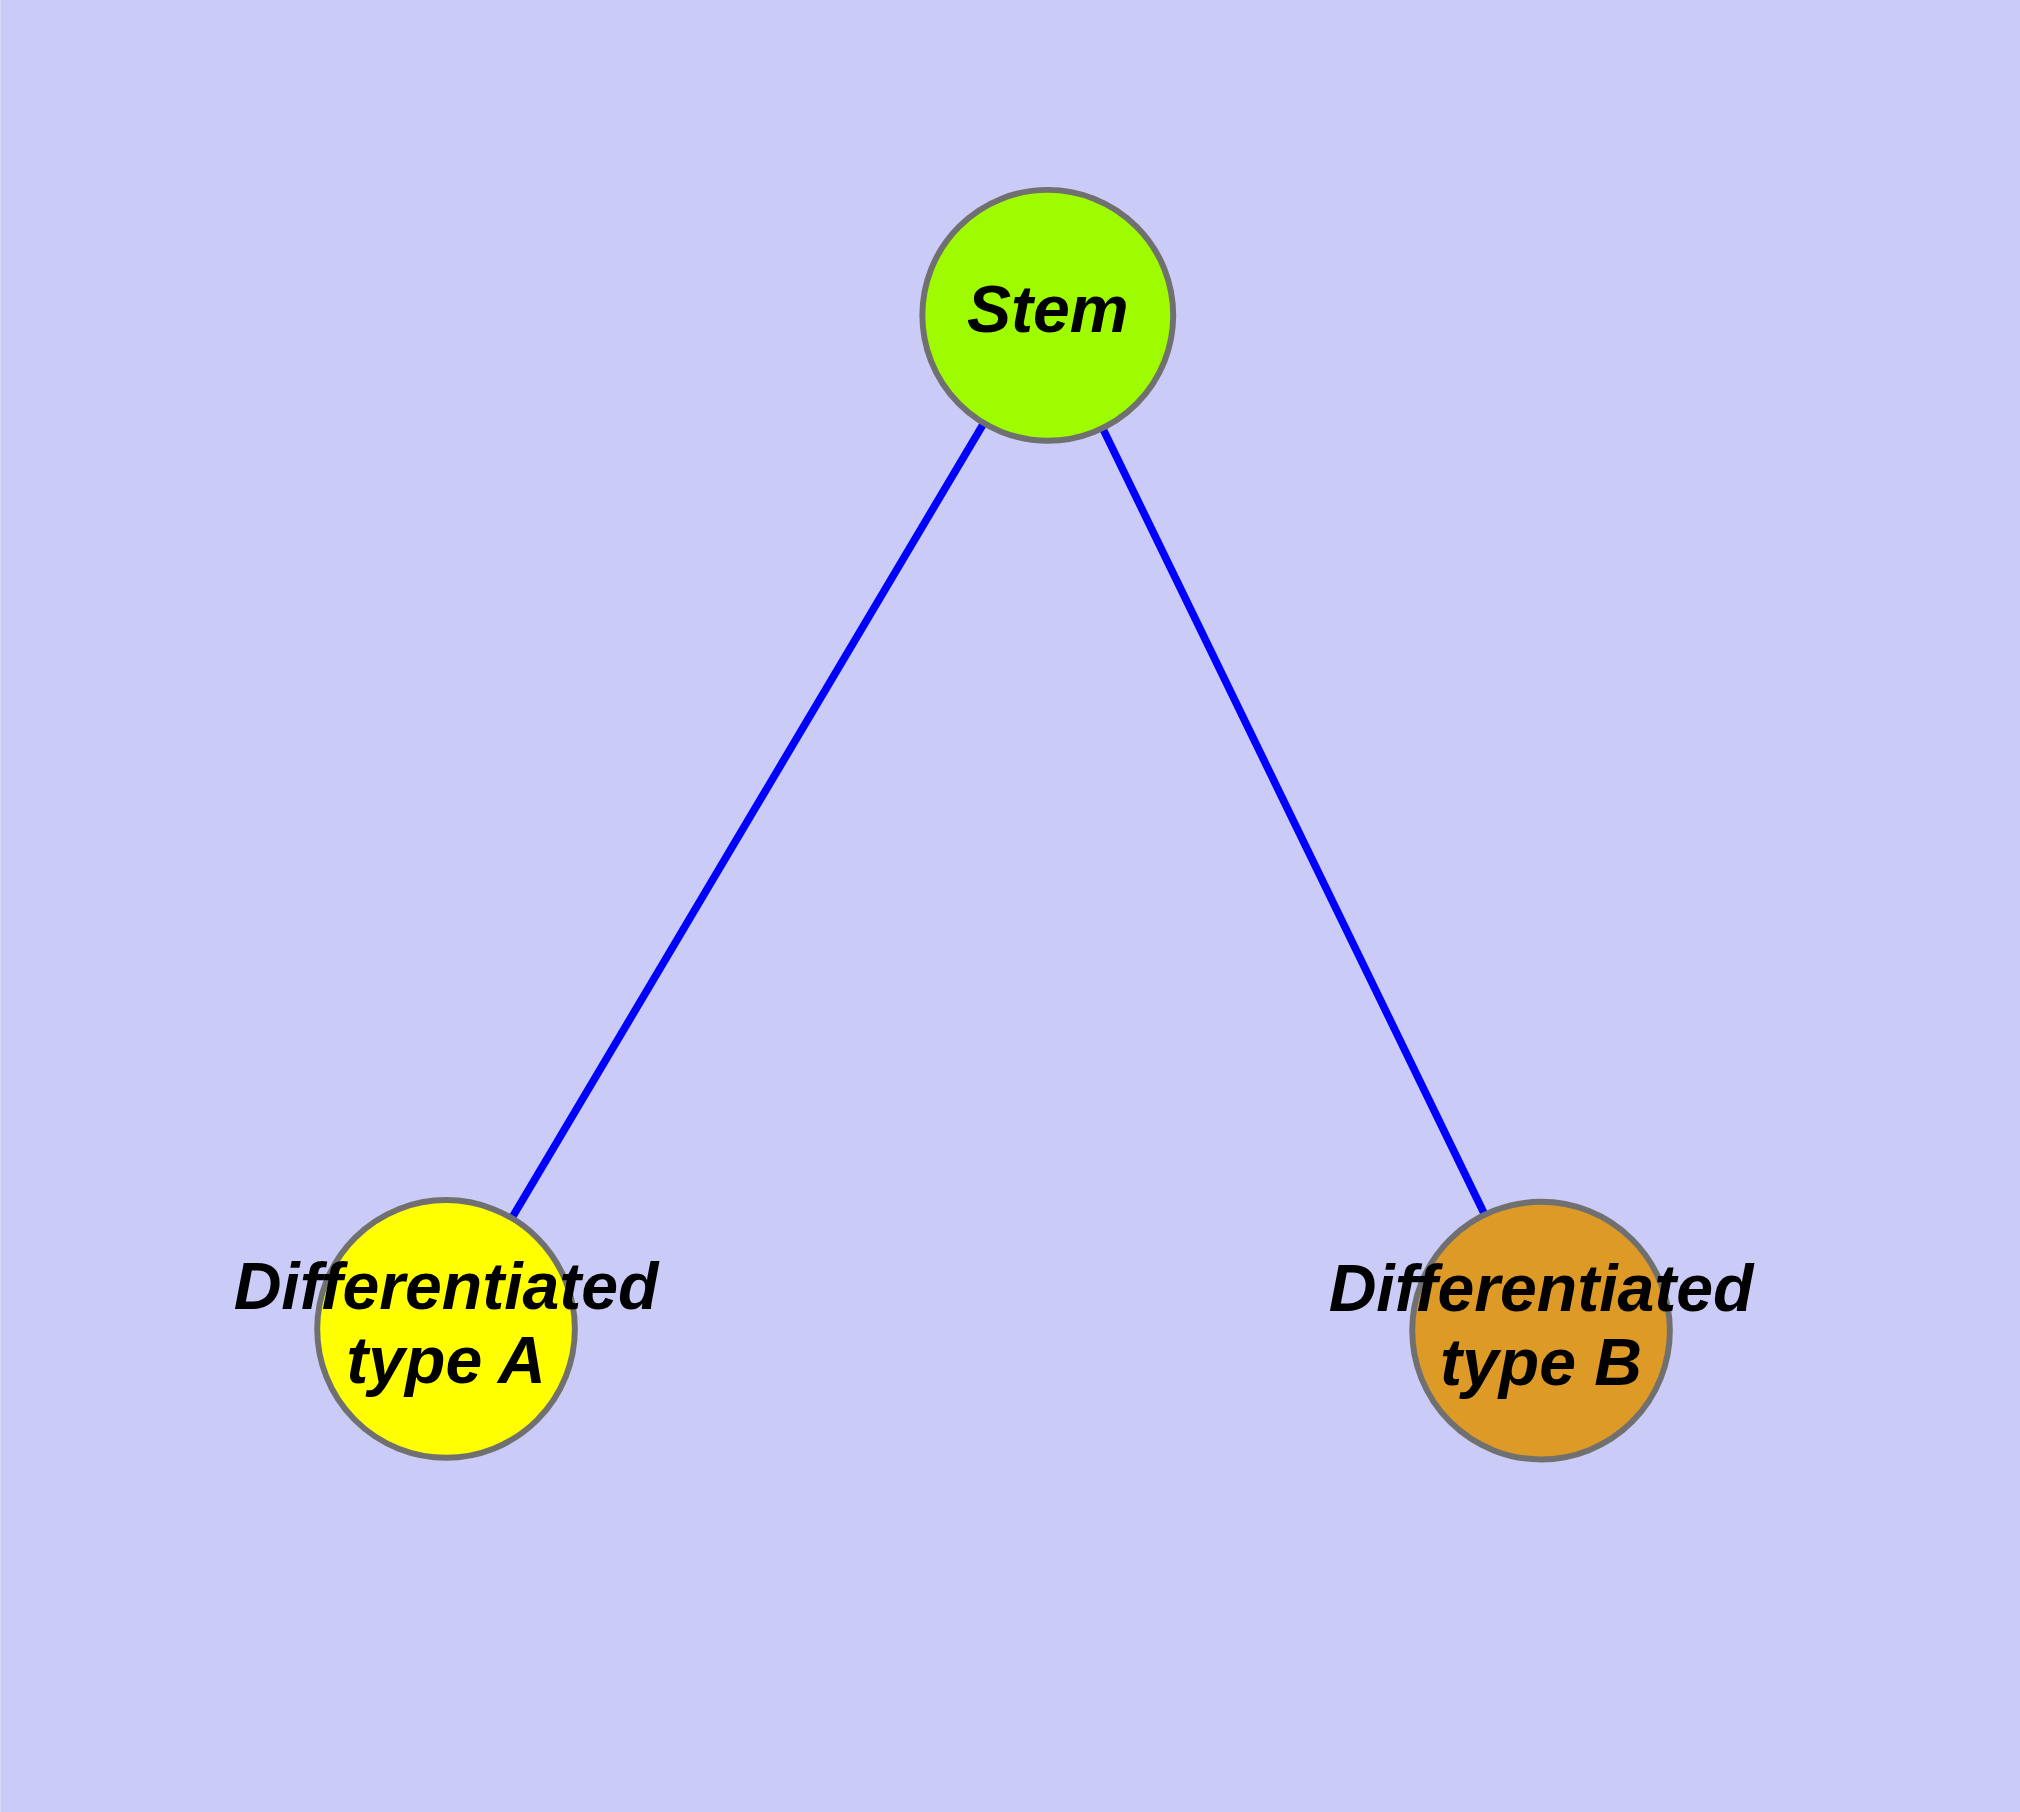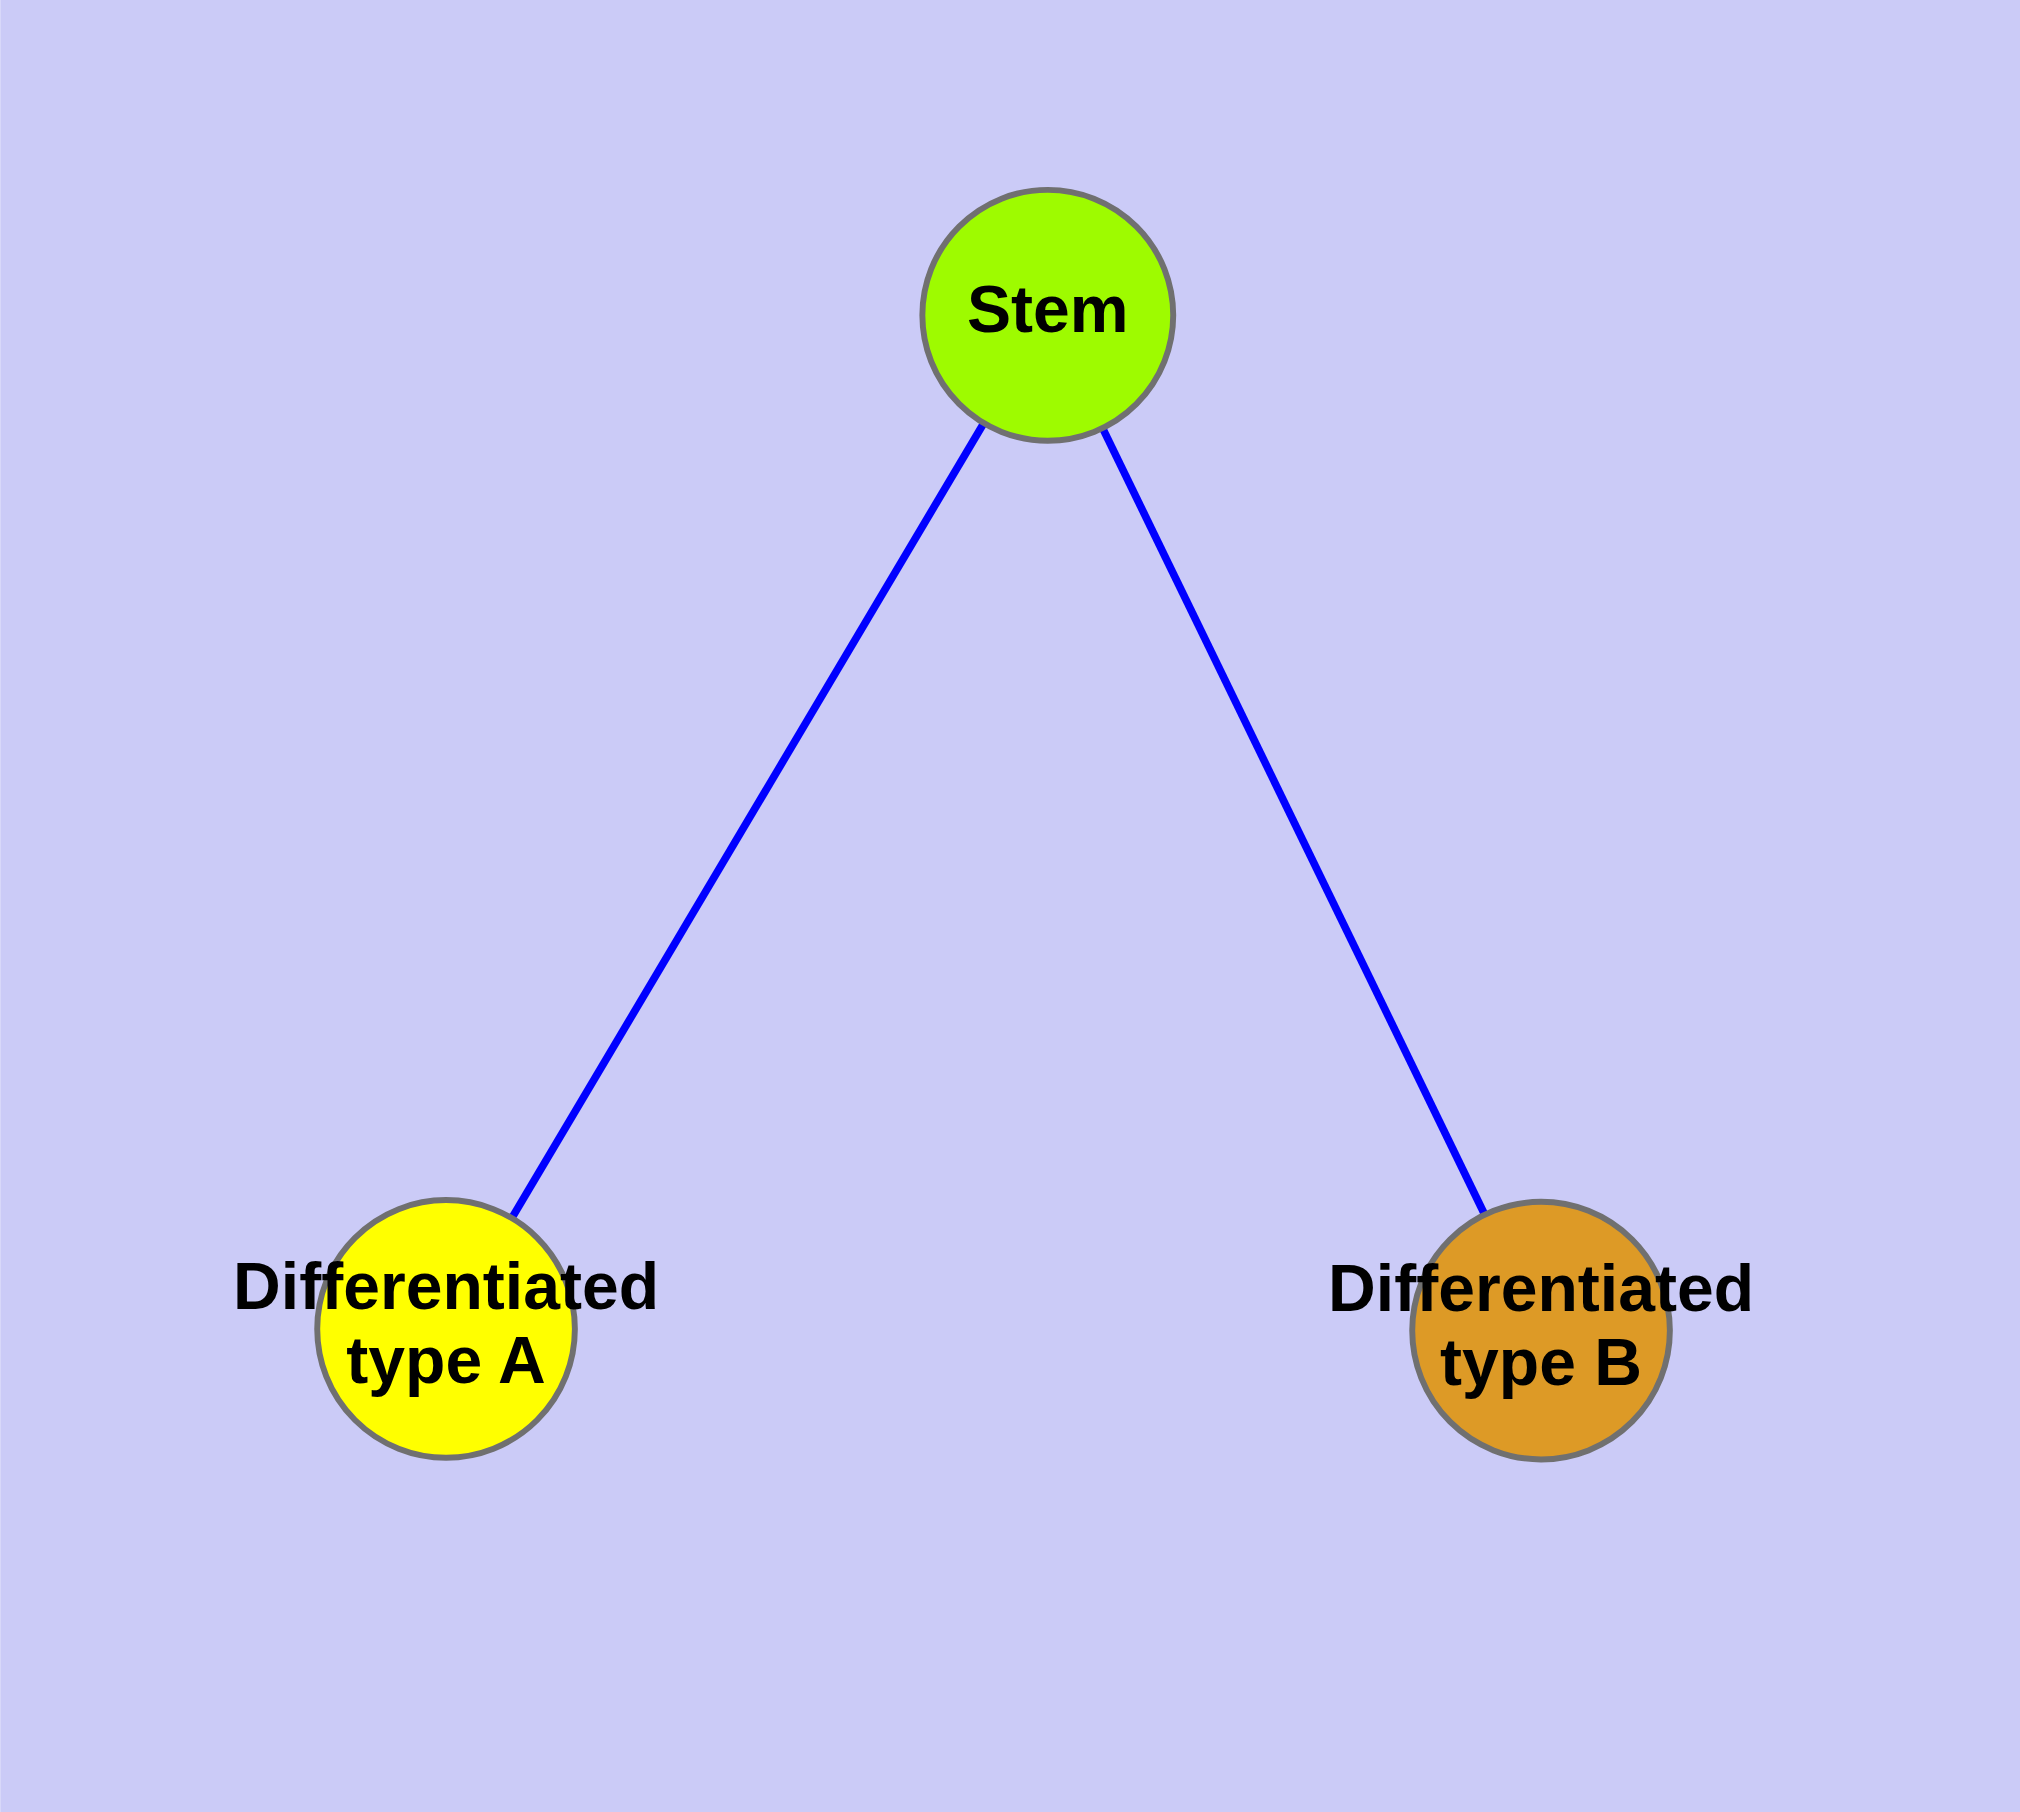--- a/index.html
+++ b/index.html
@@ -6,20 +6,21 @@
     margin: 0;
     padding: 0;
     background: #ffffff;
   }
   #canvas {
     position: relative;
     width: 2021px;
     height: 1812px;
     overflow: hidden;
     font-family: "Liberation Sans", sans-serif;
+    font-style: italic;
   }
   #graph-svg {
     display: block;
     width: 2021px;
     height: 1812px;
   }
   .node-circle {
     stroke-linejoin: round;
   }
   .edge-line {

